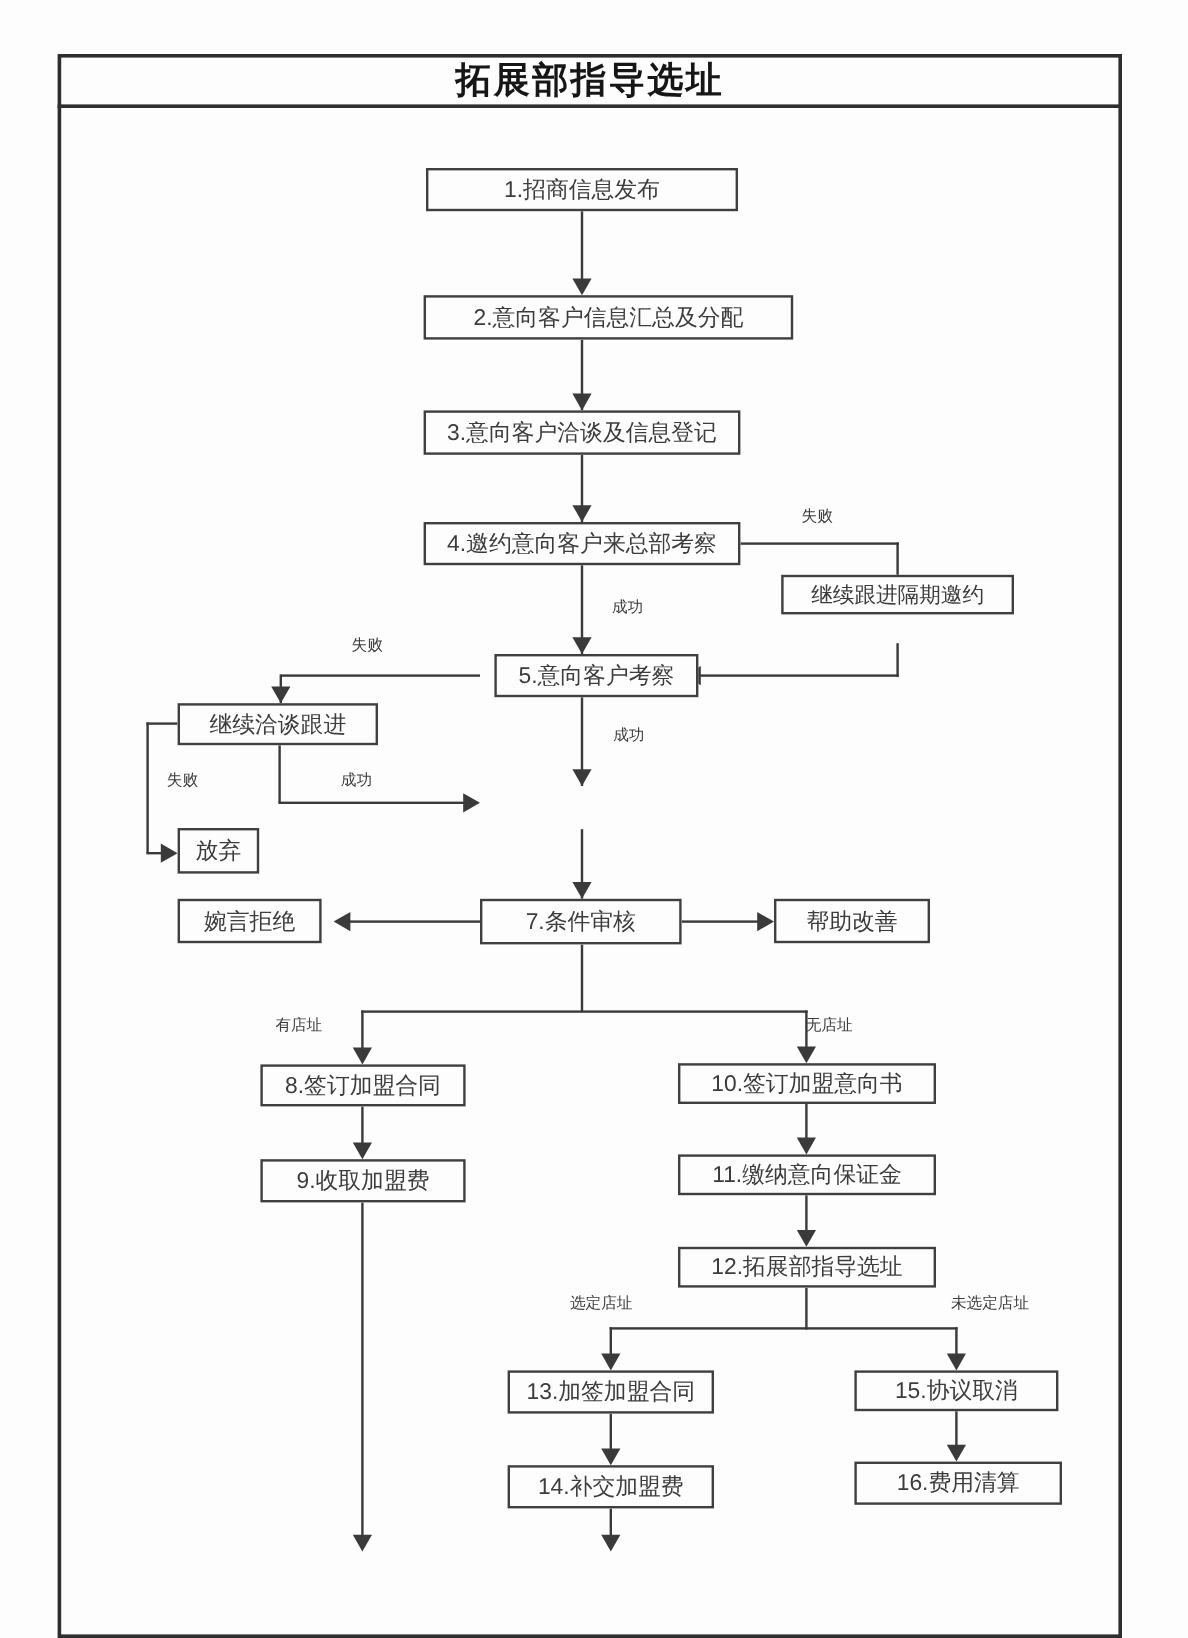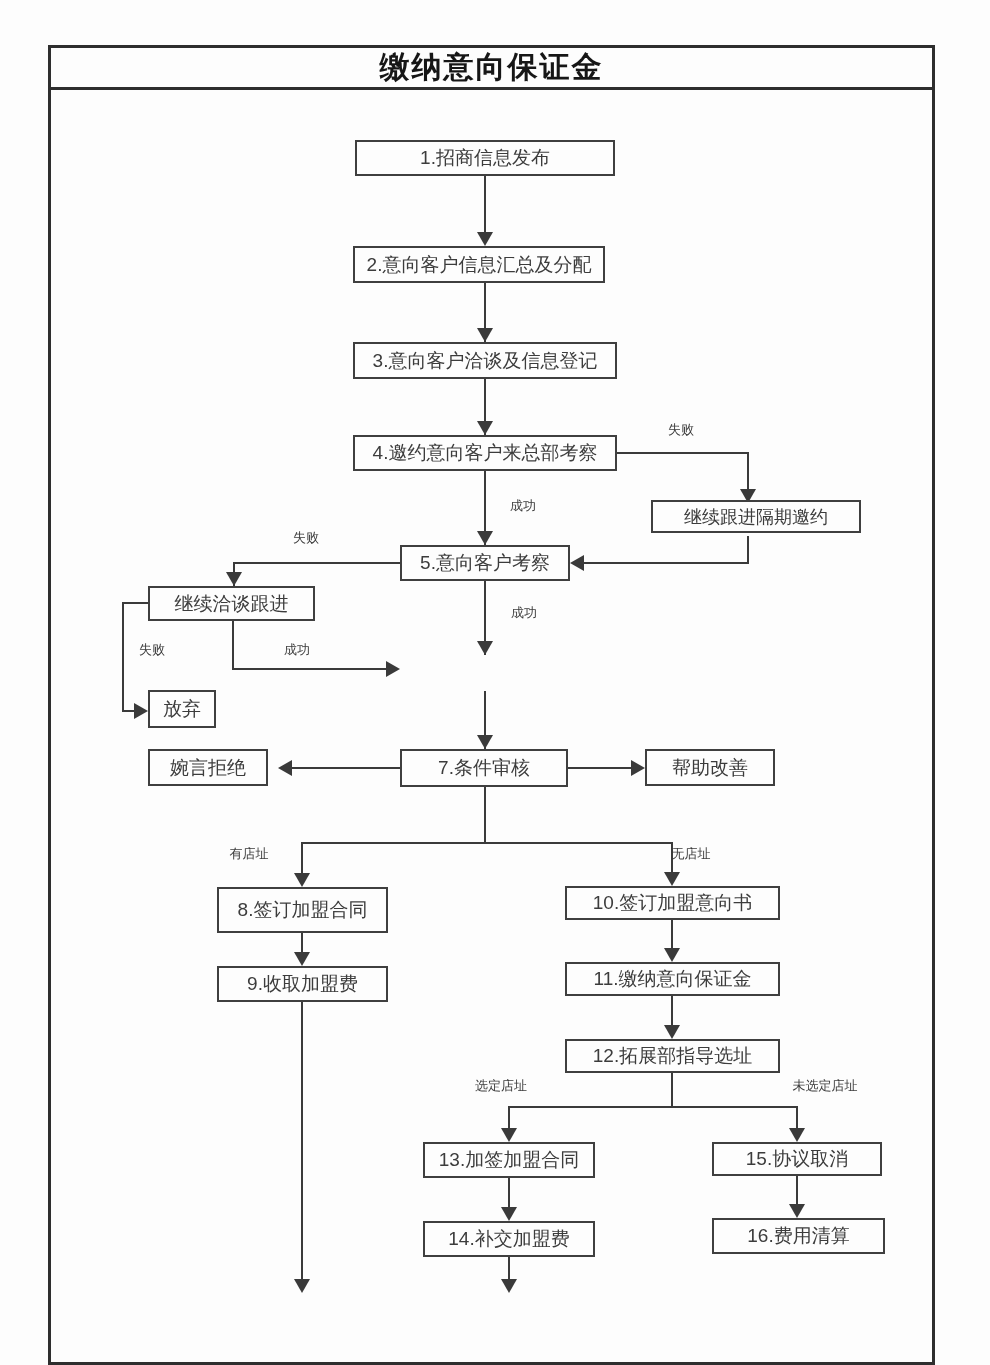--- a/index.html
+++ b/index.html
@@ -19,32 +19,32 @@
   .title-sep{position:absolute;left:48px;top:87px;width:887px;height:3px;background:var(--frame);}
   .title{position:absolute;left:48px;top:45px;width:887px;height:44px;
          display:flex;align-items:center;justify-content:center;
          font-size:30px;font-weight:bold;color:#161616;letter-spacing:2px;}
 
   
   .node{position:absolute;box-sizing:border-box;border:2px solid var(--border);
         background:var(--bg);display:flex;align-items:center;justify-content:center;
         font-size:19px;color:var(--text);white-space:nowrap;}
   .n1 {left:355px;top:140px; width:260px;height:36px;}
-  .n2 {left:353px;top:246px; width:252px;height:37px;}
+  .n2 {left:353px;top:246px; width:308px;height:37px;}
   .n3 {left:353px;top:342px; width:264px;height:37px;}
   .n4 {left:353px;top:435px; width:264px;height:36px;}
-  .n5 {left:400px;top:545px; width:170px;height:36px;}
-  .nfi{left:651px;top:500px; width:210px;height:33px;font-size:18px;}
+  .n5 {left:412px;top:545px; width:170px;height:36px;}
+  .nfi{left:651px;top:479px; width:194px;height:33px;font-size:18px;}
   .nft{left:148px;top:586px; width:167px;height:35px;}
   .ngu{left:148px;top:690px; width:68px; height:38px;}
   .n6 {left:400px;top:655px; width:170px;height:36px;}
   .npr{left:148px;top:749px; width:120px;height:37px;}
   .n7 {left:400px;top:749px; width:168px;height:38px;}
   .nhi{left:645px;top:749px; width:130px;height:37px;}
-  .n8 {left:217px;top:887px; width:171px;height:46px;}
+  .n8 {left:217px;top:887px; width:171px;height:35px;}
   .n9 {left:217px;top:966px; width:171px;height:36px;}
   .n10{left:565px;top:886px; width:215px;height:34px;}
   .n11{left:565px;top:962px; width:215px;height:34px;}
   .n12{left:565px;top:1039px;width:215px;height:34px;}
   .n13{left:423px;top:1142px;width:172px;height:36px;}
   .n15{left:712px;top:1142px;width:170px;height:34px;}
   .n14{left:423px;top:1221px;width:172px;height:36px;}
   .n16{left:712px;top:1218px;width:173px;height:36px;}
   .n17{left:128px;top:1293px;width:742px;height:55px;font-size:20px;}
 
@@ -59,21 +59,21 @@
 
   
   .elabel{position:absolute;transform:translateX(-50%);font-size:13px;color:var(--text);white-space:nowrap;}
 </style>
 </head>
 <body>
 
 <div id="canvas">
 
   <div class="frame"></div>
-  <div class="title">缴纳意向保证金</div>
+  <div class="title">拓展部指导选址</div>
   <div class="title-sep"></div>
 
   <div class="ln" style="left:484px;top:176px;width:2px;height:64px"></div>
   <div class="ln" style="left:484px;top:283px;width:2px;height:59px"></div>
   <div class="ln" style="left:484px;top:379px;width:2px;height:56px"></div>
   <div class="ln" style="left:484px;top:471px;width:2px;height:74px"></div>
 
   <div class="ln" style="left:617px;top:452px;width:132px;height:2px"></div>
   <div class="ln" style="left:747px;top:452px;width:2px;height:51px"></div>
 

